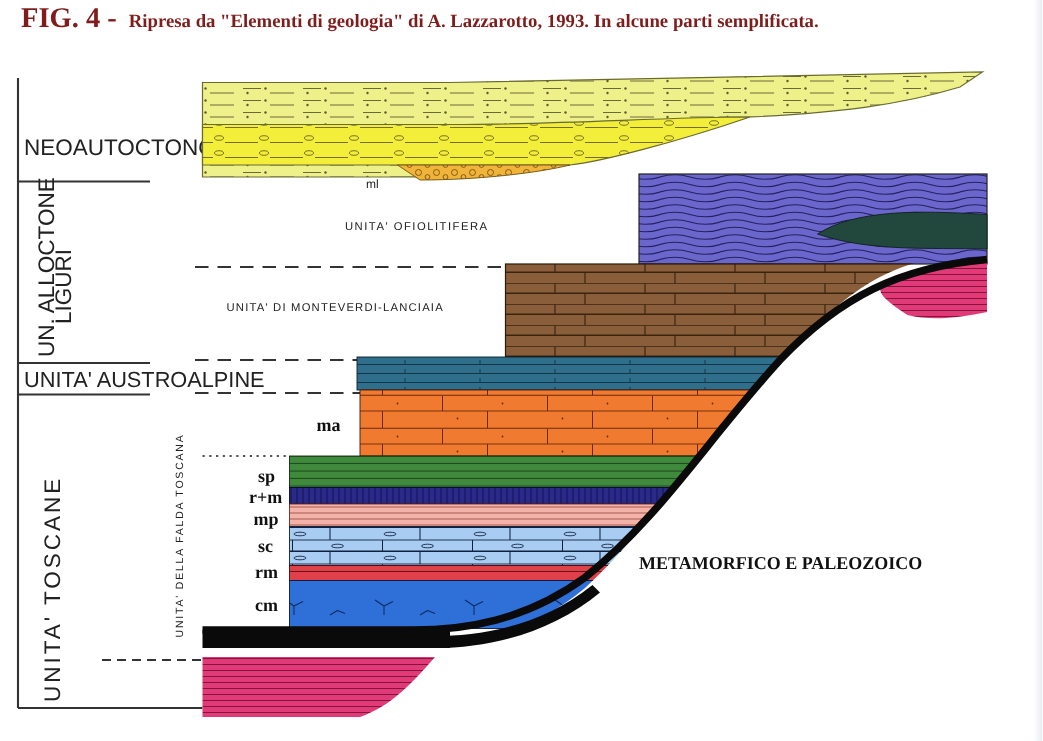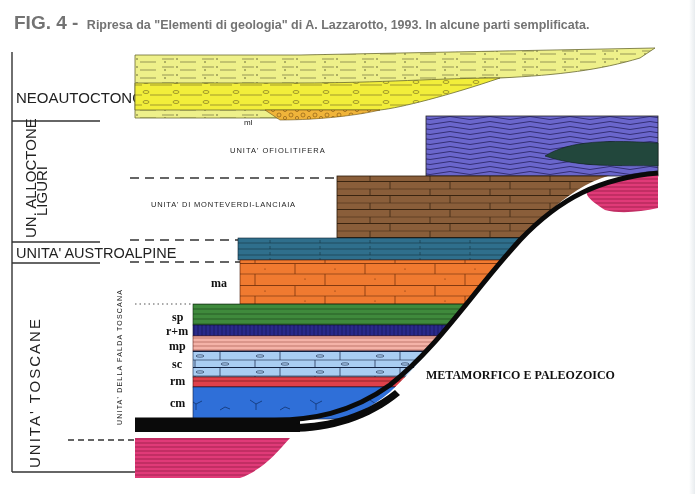--- a/index.html
+++ b/index.html
@@ -1,17 +1,17 @@
 <!DOCTYPE html>
 <html><head>
 <meta charset="utf-8">
 <style>
   html, body { margin: 0; padding: 0; background: #ffffff; }
   body { width: 695px; height: 494px; position: relative; overflow: hidden; font-family: "Liberation Sans", sans-serif; }
-  .title-row { position: absolute; left: 14px; top: 12px; white-space: nowrap; font-family: Liberation Sans, sans-serif; font-weight: bold; color: #737373; }
+  .title-row { position: absolute; left: 14px; top: 2px; white-space: nowrap; font-family: Liberation Serif, serif; font-weight: bold; color: #7f1d1d; }
   .title-fig { font-size: 19px; }
   .title-caption { font-size: 12.5px; margin-left: 4px; }
   svg.diagram { position: absolute; left: 0; top: 0; }
   .lbl-sans { font-family: "Liberation Sans", sans-serif; fill: #222; }
   .lbl-serif { font-family: "Liberation Serif", serif; font-weight: bold; fill: #111; }
   .edge-shadow { position: absolute; right: 0; top: 0; width: 6px; height: 494px; background: linear-gradient(to right, #ffffff, #e8ecef); }
 </style>
 </head>
 <body>
 

